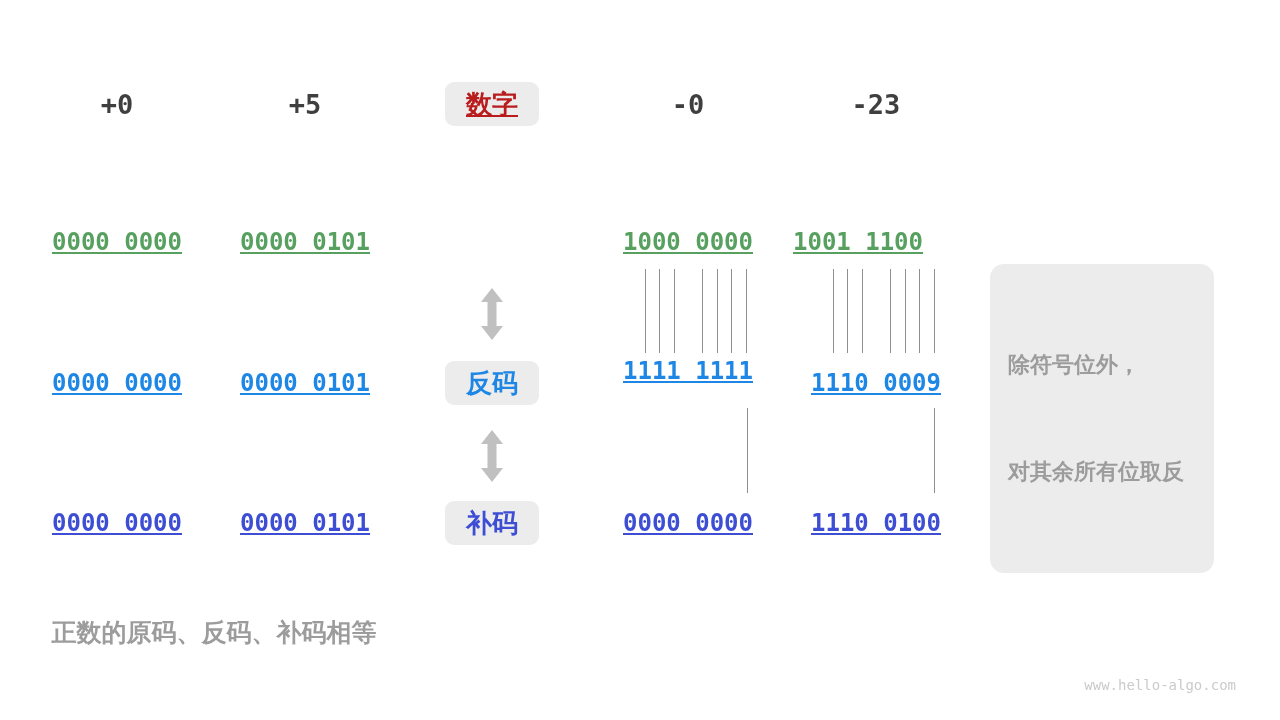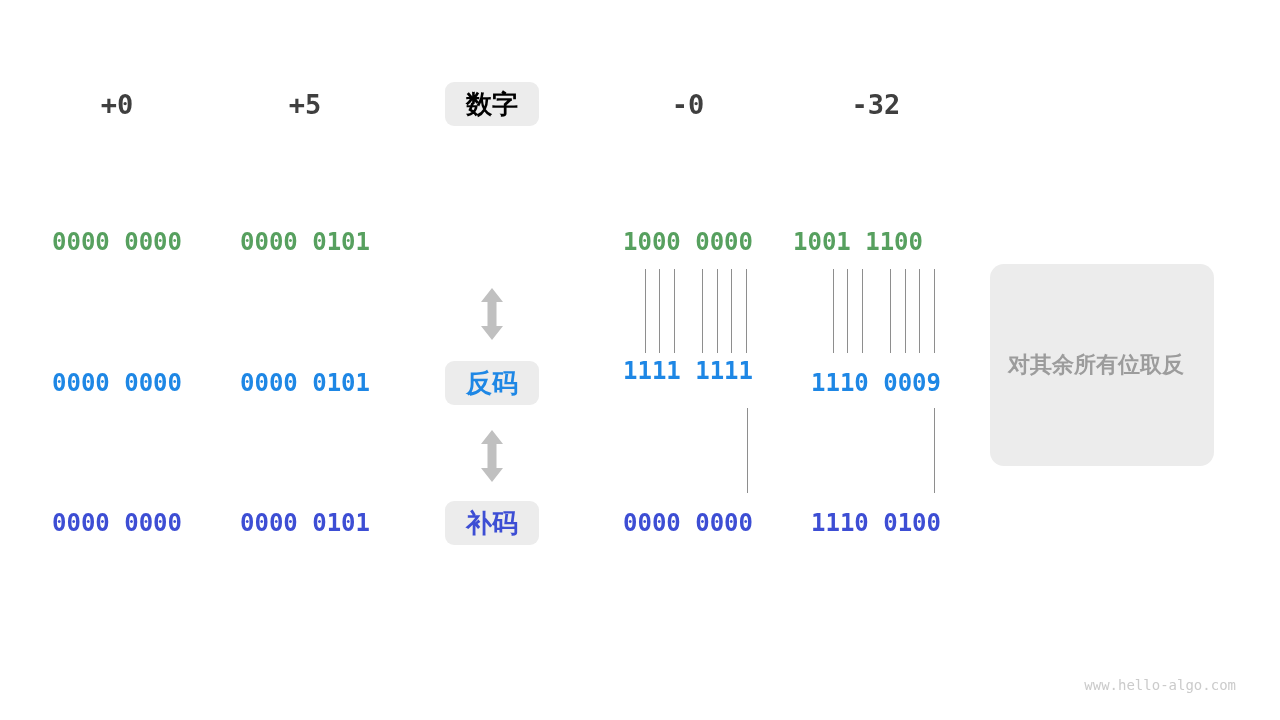--- a/index.html
+++ b/index.html
@@ -10,32 +10,32 @@
   .cell {
     position:absolute; transform:translate(-50%,-50%);
     white-space:pre; line-height:1;
   }
   .num-header {
     font-family:"DejaVu Sans Mono", monospace;
     font-weight:bold; font-size:27px; color:#3f3f3f;
   }
   .bin {
     font-family:"DejaVu Sans Mono", monospace;
-    font-size:24px; font-weight:bold;
+    font-size:24px; font-weight:bold;text-decoration:underline;
   }
   .sm  { color:#57a05f; }   
   .oc  { color:#1e87e5; }   
   .tc  { color:#3d4ed4; }   
   .badge {
     position:absolute; transform:translate(-50%,-50%);
     background:#ececec; border-radius:9px;
     padding:9px 21px; font-size:26px; font-weight:bold;
     white-space:pre; line-height:1;
   }
-  .badge.dark { color:#000000; }
+  .badge.dark { color:#b91c1c;text-decoration:underline; }
   .conn {
     position:absolute; width:1px; background:#8e8e8e;
   }
   .short-conn { top:269px; height:84px; }
   .long-conn  { top:408px; height:85px; }
   .arrow { position:absolute; }
   .note {
     position:absolute; background:#ececec; border-radius:14px;
     color:#9c9c9c; font-weight:bold; font-size:22px;
     white-space:pre; line-height:1.62; padding:12px 18px;
@@ -51,21 +51,21 @@
   }
 </style>
 </head>
 <body>
 
 <div class="canvas">
 
   <div class="cell num-header" style="left:117px; top:104px">+0</div>
   <div class="cell num-header" style="left:305px; top:104px">+5</div>
   <div class="cell num-header" style="left:688px; top:104px">-0</div>
-  <div class="cell num-header" style="left:876px; top:104px">-32</div>
+  <div class="cell num-header" style="left:876px; top:104px">-23</div>
 
   <div class="badge dark" style="left:492px; top:104px">数字</div>
   <div class="badge oc" style="left:492px; top:383px">反码</div>
   <div class="badge tc" style="left:492px; top:523px">补码</div>
 
   <div class="cell bin sm" style="left:117px; top:242px">0000 0000</div>
   <div class="cell bin sm" style="left:305px; top:242px">0000 0101</div>
   <div class="cell bin sm" style="left:688px; top:242px">1000 0000</div>
   <div class="cell bin sm" style="left:858px; top:242px">1001 1100</div>
 
@@ -99,19 +99,21 @@
   <div class="conn short-conn" style="left:862px"></div>
   <div class="conn short-conn" style="left:890px"></div>
   <div class="conn short-conn" style="left:905px"></div>
   <div class="conn short-conn" style="left:919px"></div>
   <div class="conn short-conn" style="left:934px"></div>
 
   <div class="conn long-conn" style="left:747px"></div>
   <div class="conn long-conn" style="left:934px"></div>
 
   <div class="note" style="left:990px; top:264px; width:188px;">
+    <div>除符号位外，</div>
     <div>对其余所有位取反</div>
   </div>
 
+  <div class="caption" style="left:214px; top:632px">正数的原码、反码、补码相等</div>
 
   <div class="footer">www.hello-algo.com</div>
 
 </div>
 
 </body></html>

